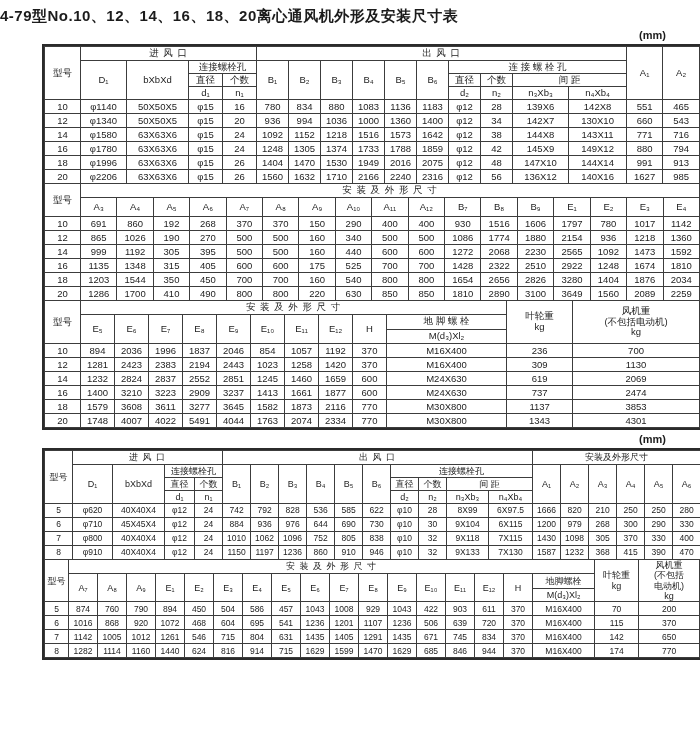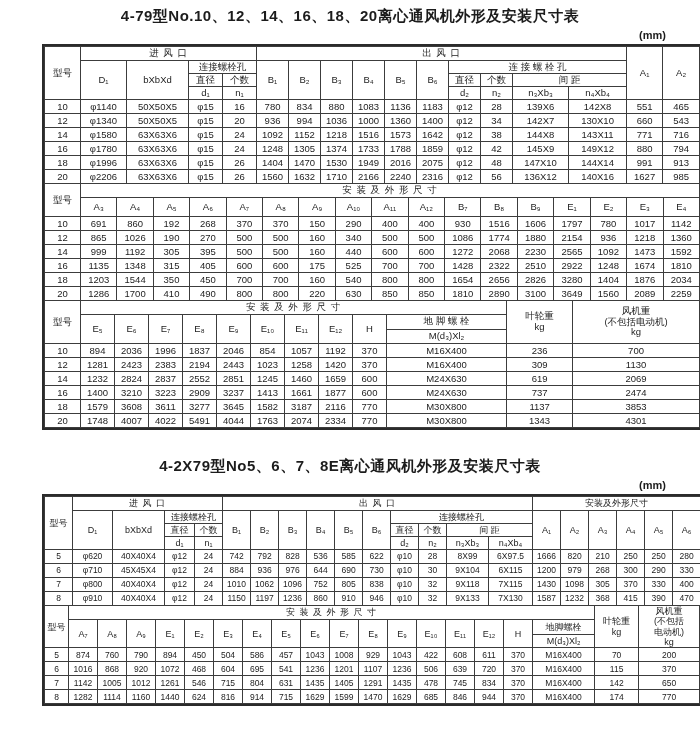--- a/index.html
+++ b/index.html
@@ -3,21 +3,21 @@
 <meta charset="utf-8">
 <style>
   html,body { margin:0; padding:0; background:#ffffff; }
   body {
     width:700px; height:745px; overflow:hidden;
     font-family:"Liberation Sans","DejaVu Sans",sans-serif;
     color:#1c1c1c;
   }
   .page { position:relative; width:700px; height:745px; background:#fff; }
   .doc-title {
-    text-align:center; font-size:15px; font-weight:bold;
+    text-align:left; font-size:15px; font-weight:bold;
     letter-spacing:0.5px; padding-top:6px; line-height:20px;
   }
   .doc-title.second { padding-top:0; margin-top:26px; }
   .unit-note {
     text-align:right; padding-right:34px; font-size:11px;
     font-weight:bold; line-height:14px; margin-top:2px; margin-bottom:2px;
   }
   .tbl-group {
     margin-left:42px; width:656px;
     border:2px solid #2b2b2b;
@@ -483,21 +483,21 @@
             <td>2474</td>
           </tr>
           <tr>
             <td>18</td>
             <td>1579</td>
             <td>3608</td>
             <td>3611</td>
             <td>3277</td>
             <td>3645</td>
             <td>1582</td>
-            <td>3187</td>
+            <td>1873</td>
             <td>2116</td>
             <td>770</td>
             <td>M30X800</td>
             <td>1137</td>
             <td>3853</td>
           </tr>
           <tr>
             <td>20</td>
             <td>1748</td>
             <td>4007</td>
@@ -509,21 +509,20 @@
             <td>2334</td>
             <td>770</td>
             <td>M30X800</td>
             <td>1343</td>
             <td>4301</td>
           </tr>
         </tbody>
     </table>
   </div>
 
-  <div class="doc-title second">4-2X79型No5、6、7、8E离心通风机外形及安装尺寸表</div>
   <div class="unit-note">(mm)</div>
 
   <div class="tbl-group s2">
 
     <table>
       <colgroup>
         <col style="width:28px">
           <col style="width:40px">
           <col style="width:52px">
           <col style="width:30px">
@@ -748,21 +747,21 @@
             <td>894</td>
             <td>450</td>
             <td>504</td>
             <td>586</td>
             <td>457</td>
             <td>1043</td>
             <td>1008</td>
             <td>929</td>
             <td>1043</td>
             <td>422</td>
-            <td>608</td>
+            <td>903</td>
             <td>611</td>
             <td>370</td>
             <td>M16X400</td>
             <td>70</td>
             <td>200</td>
           </tr>
           <tr>
             <td>6</td>
             <td>1016</td>
             <td>868</td>
@@ -791,21 +790,21 @@
             <td>1012</td>
             <td>1261</td>
             <td>546</td>
             <td>715</td>
             <td>804</td>
             <td>631</td>
             <td>1435</td>
             <td>1405</td>
             <td>1291</td>
             <td>1435</td>
-            <td>478</td>
+            <td>671</td>
             <td>745</td>
             <td>834</td>
             <td>370</td>
             <td>M16X400</td>
             <td>142</td>
             <td>650</td>
           </tr>
           <tr>
             <td>8</td>
             <td>1282</td>

